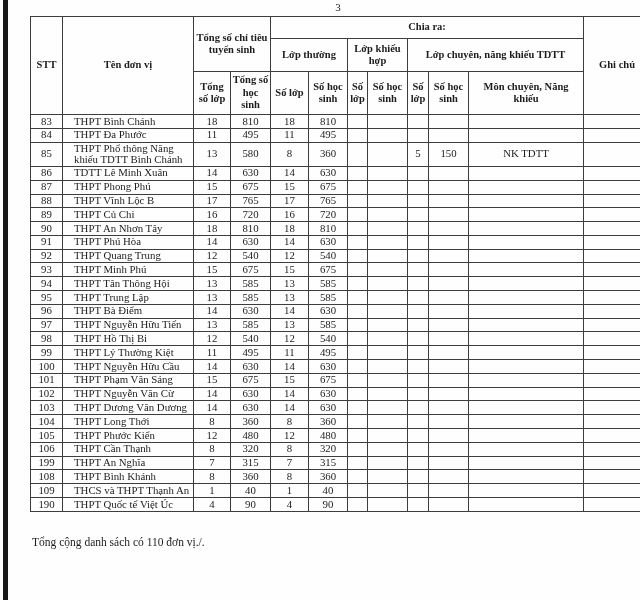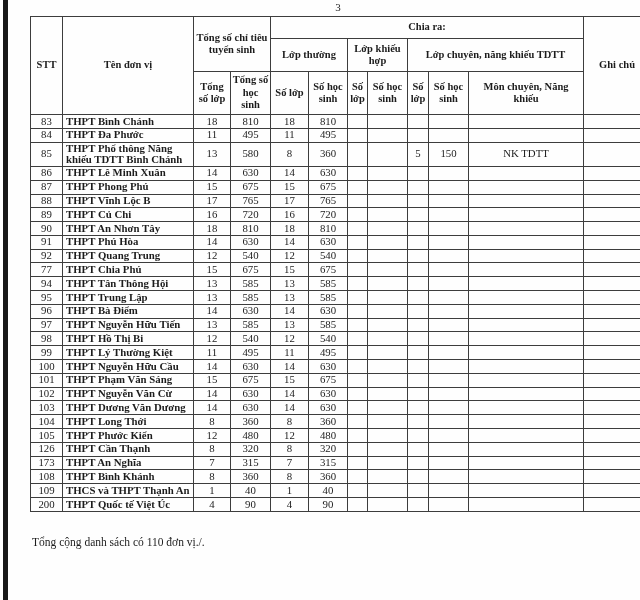--- a/index.html
+++ b/index.html
@@ -33,21 +33,21 @@
     padding: 1px; vertical-align: middle;
   }
   .quota thead th.h-chia  { height: 19px; }
   .quota thead th.h-group { height: 30px; }
   .quota thead tr.cols th { height: 40px; }
   .quota tbody td {
     font-size: 10.8px; line-height: 1.08;
     height: 12.8px; padding: 0 1px;
     text-align: center; vertical-align: middle;
   }
-  .quota tbody td.name { text-align: left; padding-left: 3px; font-weight: bold; }
+  .quota tbody td.name { text-align: left; padding-left: 11px; }
   .footer-note {
     position: absolute; left: 32px; top: 536px;
     font-size: 11.5px;
   }
 </style>
 </head>
 <body>
 
 <div class="scan-strip"></div>
 
@@ -131,21 +131,21 @@
         <td>360</td>
         <td></td>
         <td></td>
         <td>5</td>
         <td>150</td>
         <td>NK TDTT</td>
         <td></td>
       </tr>
       <tr>
         <td>86</td>
-        <td class="name">THPT Lê Minh Xuân</td>
+        <td class="name">TDTT Lê Minh Xuân</td>
         <td>14</td>
         <td>630</td>
         <td>14</td>
         <td>630</td>
         <td></td>
         <td></td>
         <td></td>
         <td></td>
         <td></td>
         <td></td>
@@ -228,22 +228,22 @@
         <td>12</td>
         <td>540</td>
         <td></td>
         <td></td>
         <td></td>
         <td></td>
         <td></td>
         <td></td>
       </tr>
       <tr>
-        <td>77</td>
-        <td class="name">THPT Chia Phú</td>
+        <td>93</td>
+        <td class="name">THPT Minh Phú</td>
         <td>15</td>
         <td>675</td>
         <td>15</td>
         <td>675</td>
         <td></td>
         <td></td>
         <td></td>
         <td></td>
         <td></td>
         <td></td>
@@ -410,35 +410,35 @@
         <td>12</td>
         <td>480</td>
         <td></td>
         <td></td>
         <td></td>
         <td></td>
         <td></td>
         <td></td>
       </tr>
       <tr>
-        <td>126</td>
+        <td>106</td>
         <td class="name">THPT Cần Thạnh</td>
         <td>8</td>
         <td>320</td>
         <td>8</td>
         <td>320</td>
         <td></td>
         <td></td>
         <td></td>
         <td></td>
         <td></td>
         <td></td>
       </tr>
       <tr>
-        <td>173</td>
+        <td>199</td>
         <td class="name">THPT An Nghĩa</td>
         <td>7</td>
         <td>315</td>
         <td>7</td>
         <td>315</td>
         <td></td>
         <td></td>
         <td></td>
         <td></td>
         <td></td>
@@ -466,21 +466,21 @@
         <td>1</td>
         <td>40</td>
         <td></td>
         <td></td>
         <td></td>
         <td></td>
         <td></td>
         <td></td>
       </tr>
       <tr>
-        <td>200</td>
+        <td>190</td>
         <td class="name">THPT Quốc tế Việt Úc</td>
         <td>4</td>
         <td>90</td>
         <td>4</td>
         <td>90</td>
         <td></td>
         <td></td>
         <td></td>
         <td></td>
         <td></td>

